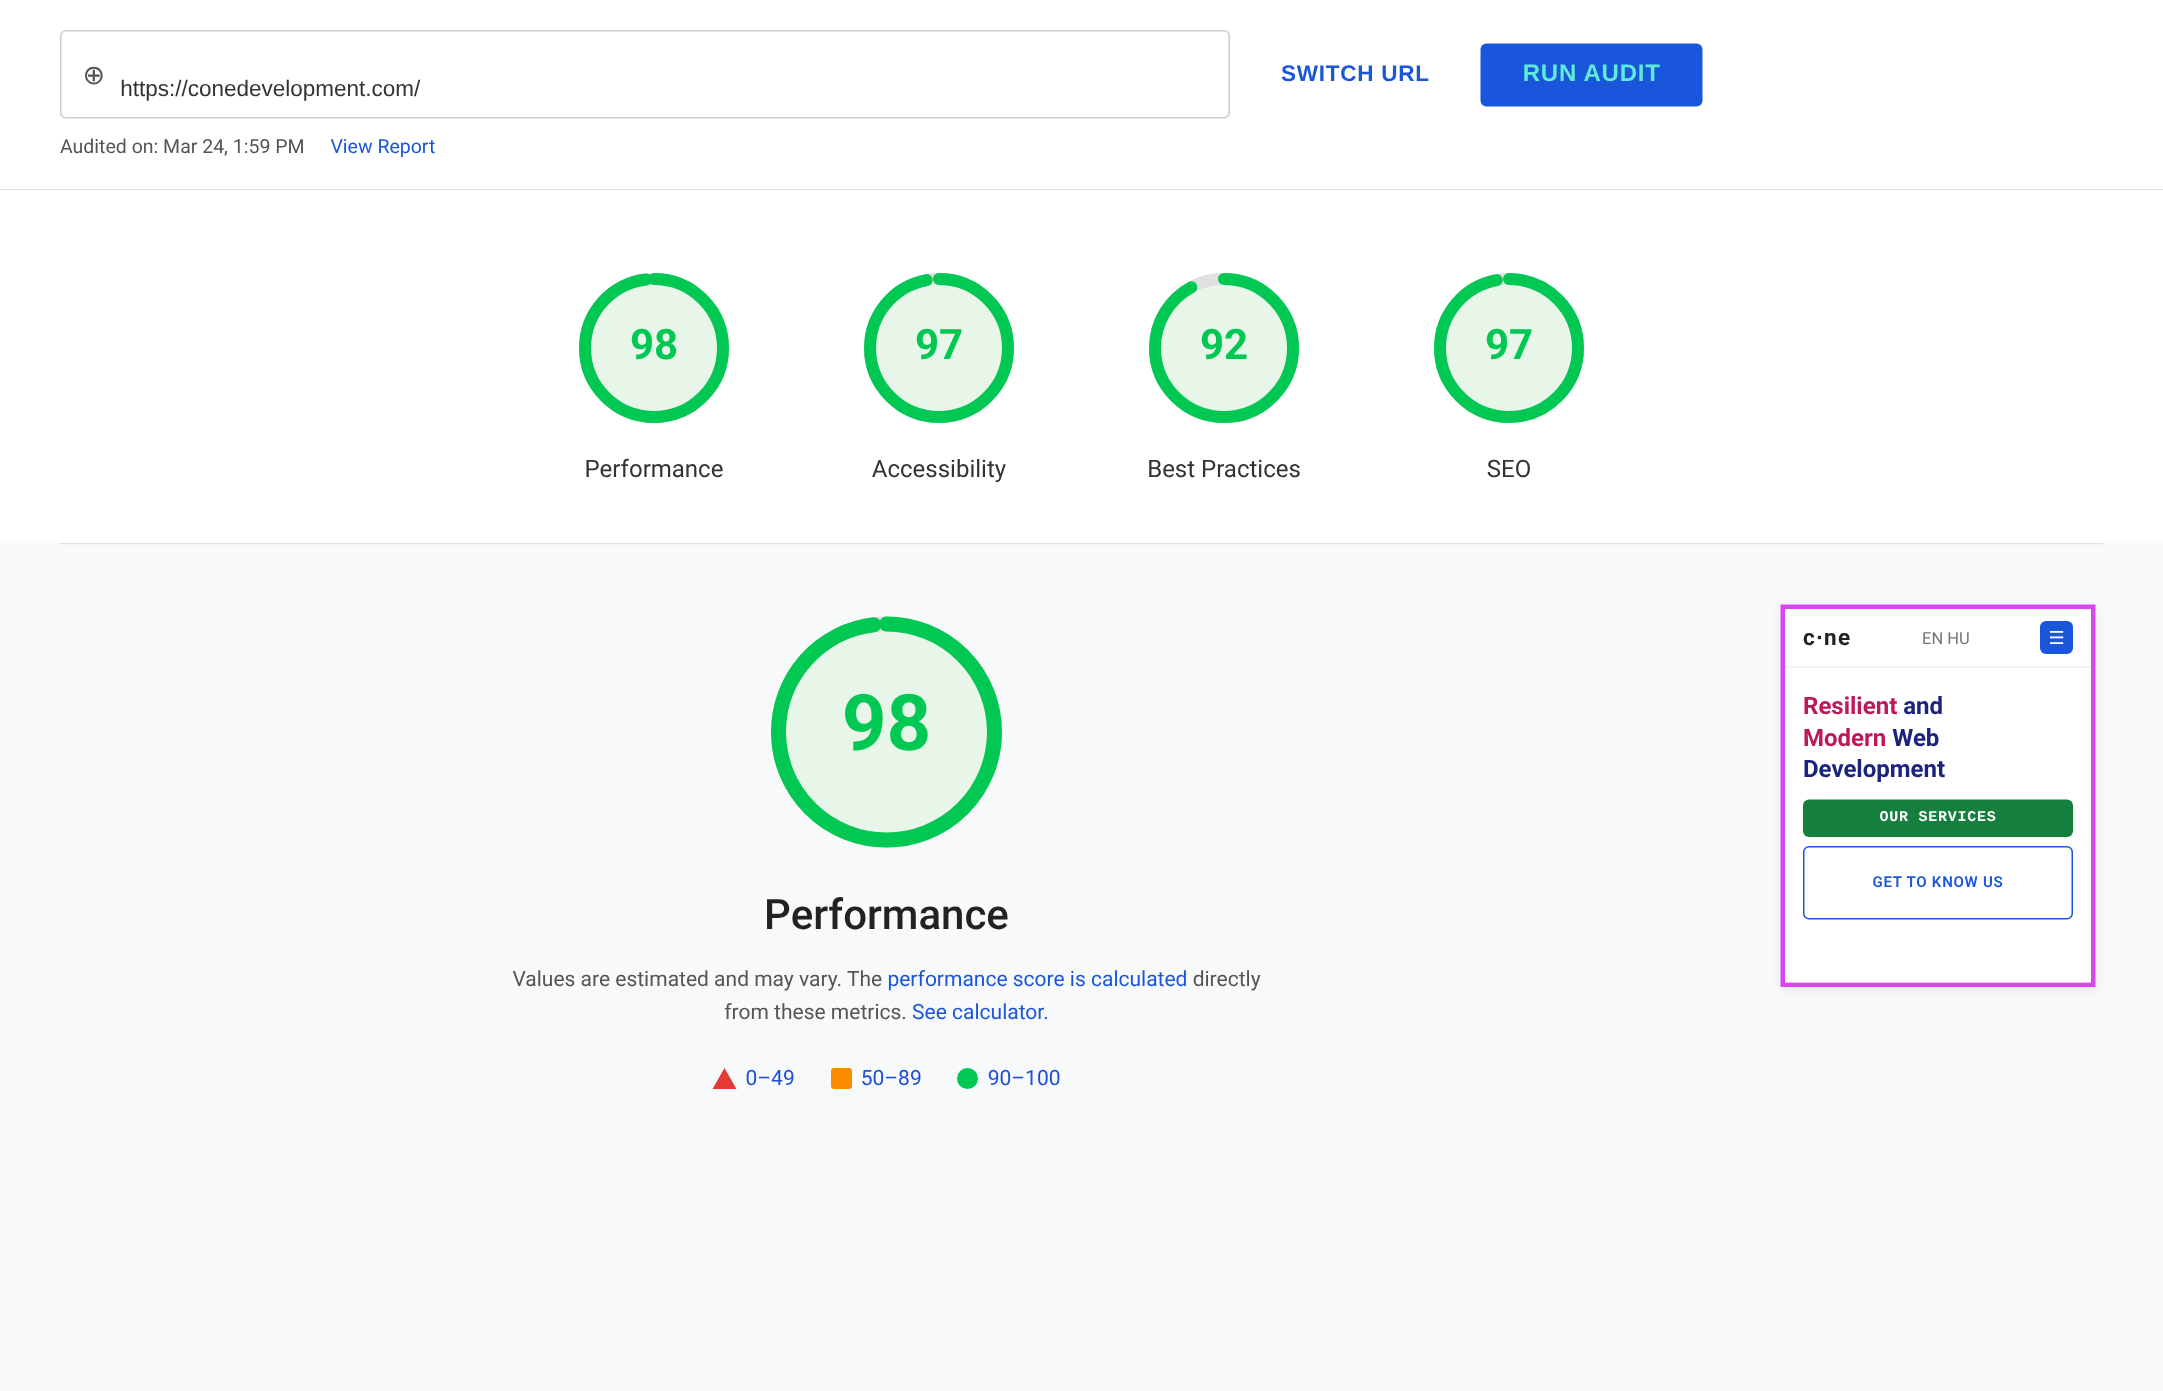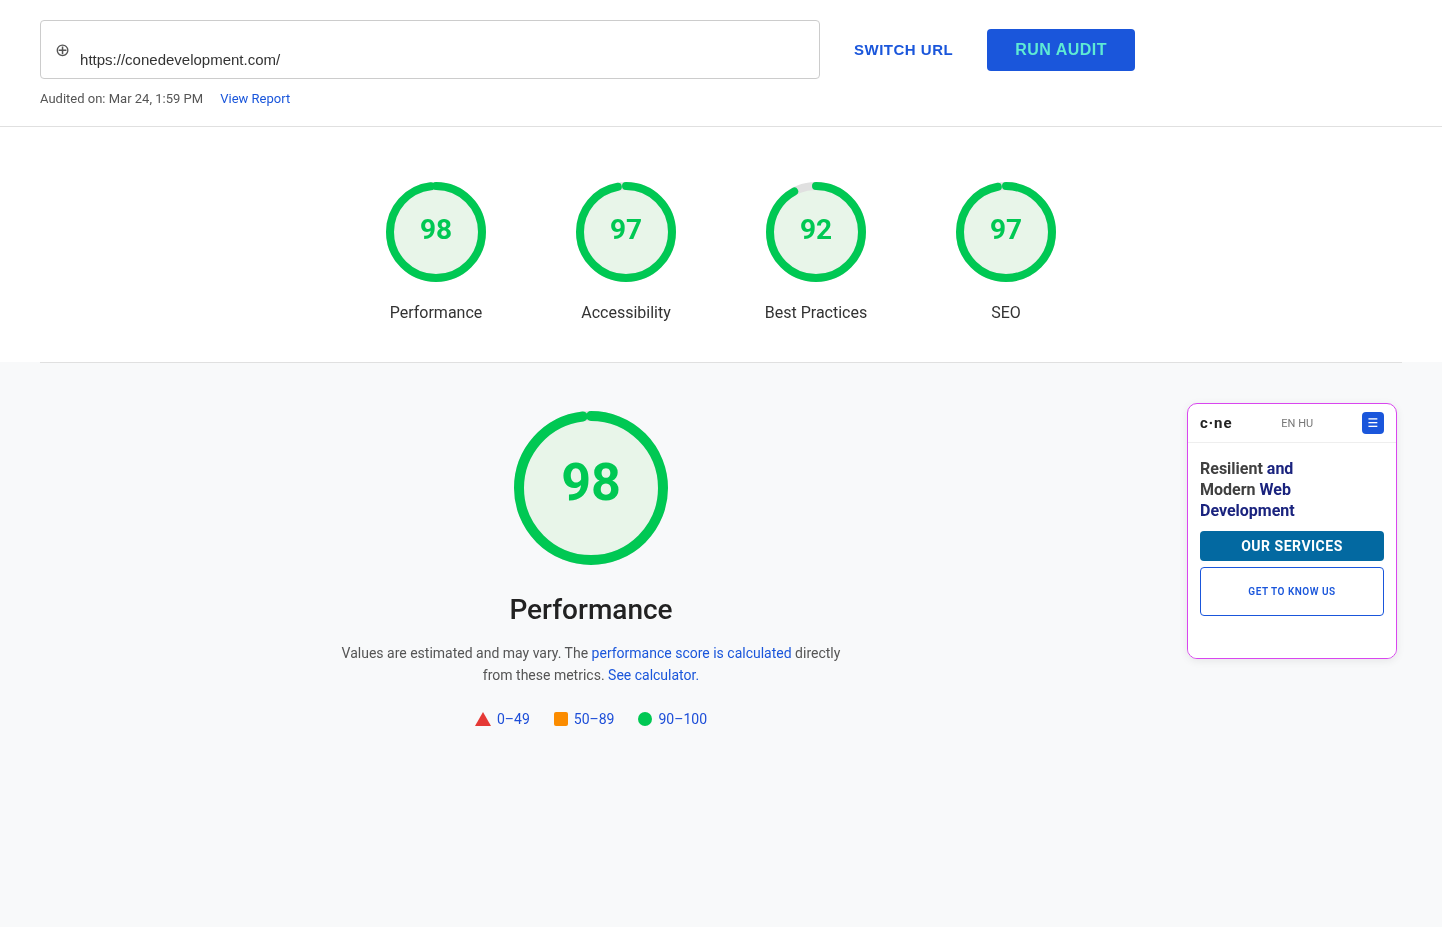--- a/index.html
+++ b/index.html
@@ -168,22 +168,22 @@
     }
 
     .detail-right {
       width: 220px;
       display: flex;
       align-items: flex-start;
       justify-content: center;
     }
     .screenshot-card {
       background: #fff;
-      border: 1px solid #d946ef;
-      border-radius: 10px;
+      border: 3px solid #d946ef;
+      border-radius: 0;
       overflow: hidden;
       width: 210px;
       box-shadow: 0 2px 8px rgba(0,0,0,0.08);
     }
     .screenshot-header {
       display: flex;
       align-items: center;
       justify-content: space-between;
       padding: 8px 12px;
       border-bottom: 1px solid #eee;
@@ -213,40 +213,41 @@
       padding: 16px 12px 12px;
     }
     .screenshot-hero-text {
       font-size: 16px;
       font-weight: 700;
       color: #1a237e;
       line-height: 1.3;
       margin-bottom: 10px;
     }
     .screenshot-hero-text .highlight {
-      color: #404040;
+      color: #be185d;
     }
     .screenshot-sub {
       font-size: 10px;
       color: #888;
       line-height: 1.5;
       margin-bottom: 14px;
       text-align: center;
     }
     .screenshot-btn {
       display: block;
-      background: #0369a1;
+      background: #15803d;
       color: #fff;
-      font-size: 14px;
+      font-size: 10px;
       font-weight: 700;
       text-align: center;
       padding: 7px;
       border-radius: 4px;
       margin-bottom: 6px;
       letter-spacing: 0.5px;
+      font-family: Liberation Mono, monospace;
     }
     .screenshot-btn-outline {
       display: block;
       background: #fff;
       color: #1a56db;
       font-size: 10px;
       font-weight: 600;
       text-align: center;
       padding: 18px;
       border-radius: 4px;

